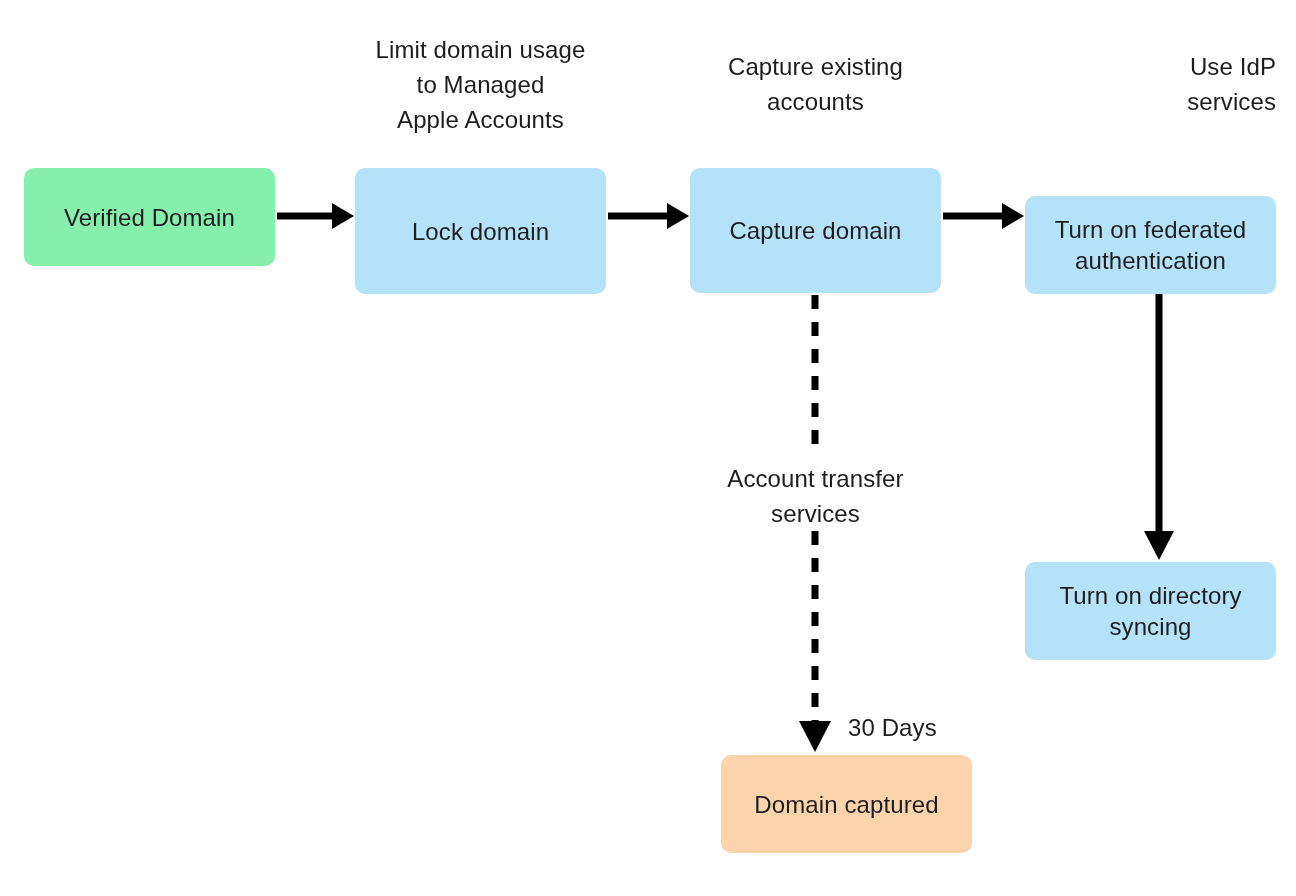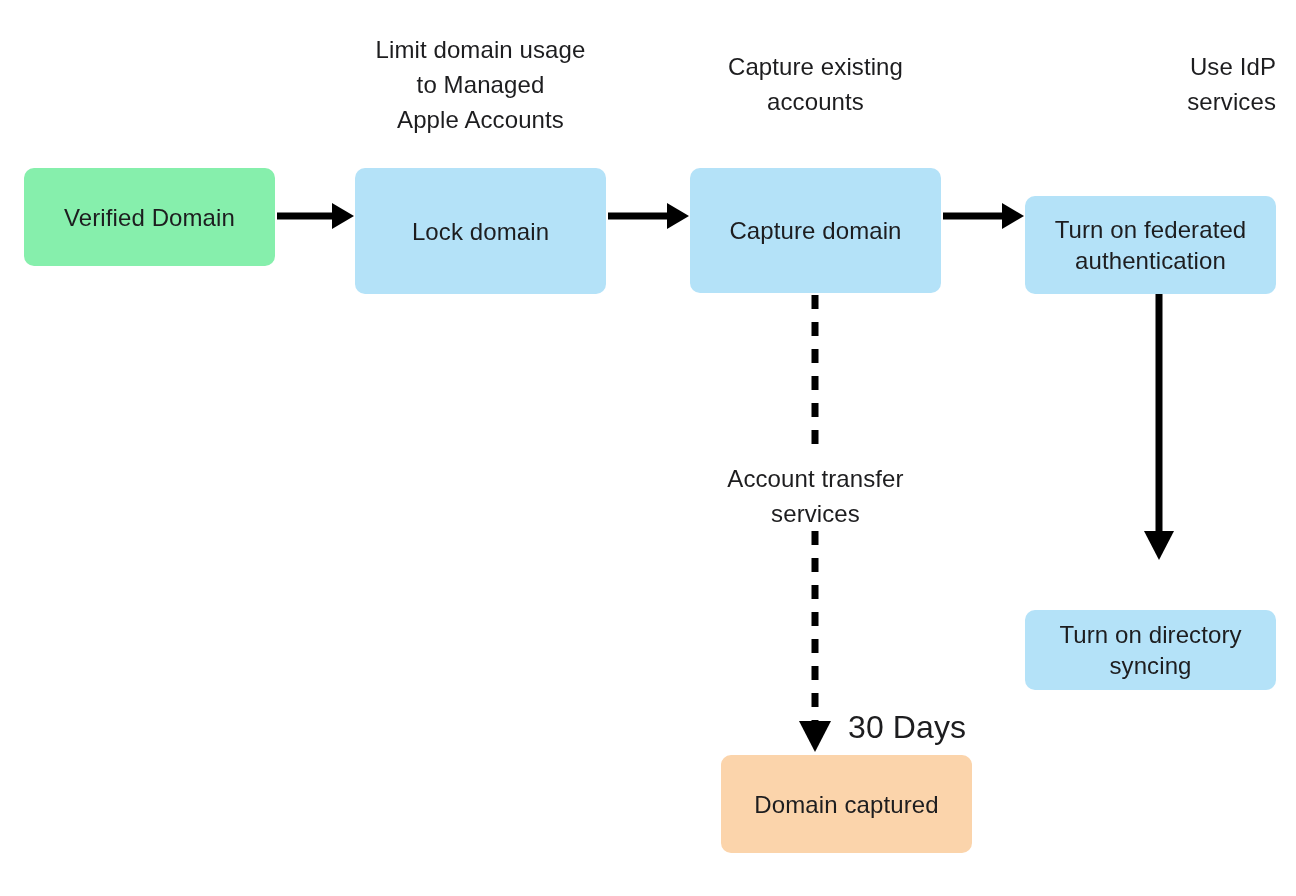--- a/index.html
+++ b/index.html
@@ -35,21 +35,21 @@
     text-align: center;
     color: #1d1d1f;
     font-size: 24px;
     line-height: 35px;
     letter-spacing: 0.1px;
     white-space: pre-line;
   }
   .edge-label {
     position: absolute;
     color: #1d1d1f;
-    font-size: 32px;
+    font-size: 24px;
     line-height: 31px;
     letter-spacing: 0.1px;
     white-space: nowrap;
   }
   svg.wires {
     position: absolute;
     left: 0;
     top: 0;
     width: 1296px;
     height: 896px;
@@ -103,21 +103,21 @@
 
   <div class="node" style="left:24px; top:168px; width:251px; height:98px; background:#86efac;">Verified Domain</div>
 
   <div class="node" style="left:355px; top:168px; width:251px; height:126px; background:#b4e2f8;">Lock domain</div>
 
   <div class="node" style="left:690px; top:168px; width:251px; height:125px; background:#b4e2f8;text-align:center;">Capture domain</div>
 
   <div class="node" style="left:1025px; top:168px; width:251px; height:98px; background:#b4e2f8; white-space:pre-line;margin-top:28px;">Turn on federated
 authentication</div>
 
-  <div class="node" style="left:1025px; top:562px; width:251px; height:80px; background:#b4e2f8; white-space:pre-line;margin-top:48px;">Turn on directory
+  <div class="node" style="left:1025px; top:562px; width:251px; height:98px; background:#b4e2f8; white-space:pre-line;">Turn on directory
 syncing</div>
 
   <div class="node" style="left:690px; top:755px; width:251px; height:98px; background:#fbd4ab;margin-left:31px;">Domain captured</div>
 
   <div class="caption" style="left:690px; top:461px; width:251px;">Account transfer
 services</div>
 
   <div class="edge-label" style="left:848px; top:712px;">30 Days</div>
 
 </div>

